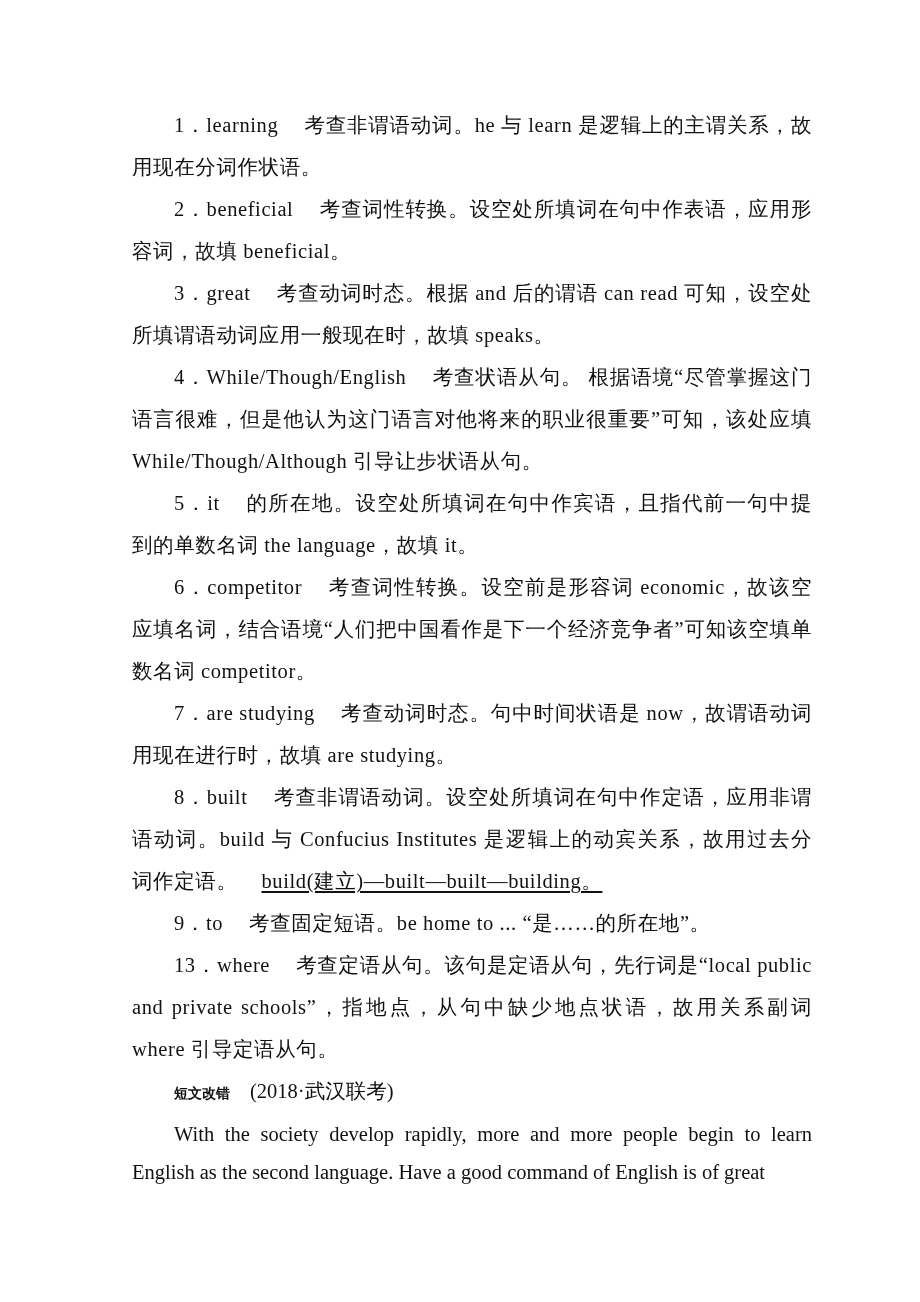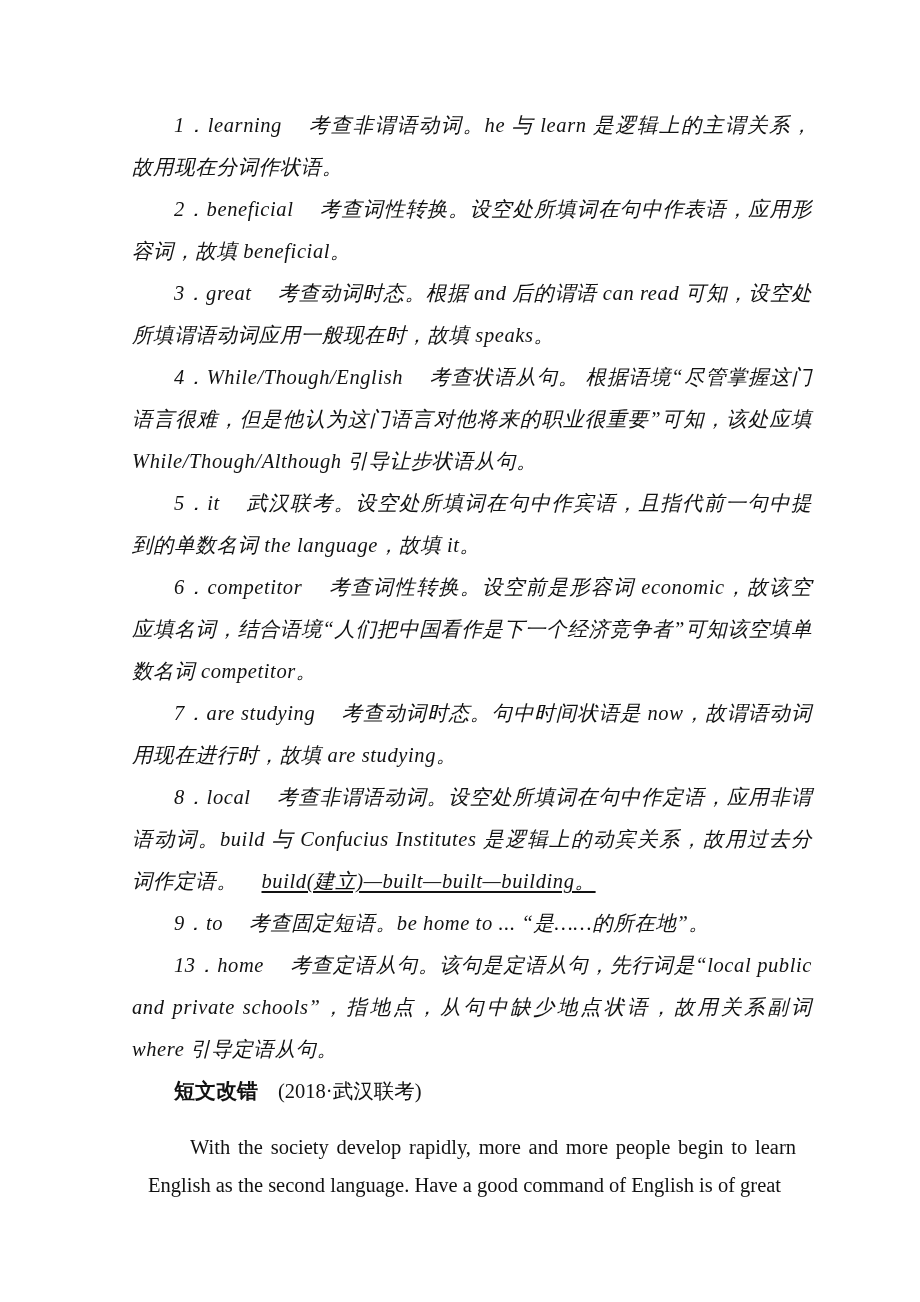--- a/index.html
+++ b/index.html
@@ -21,70 +21,69 @@
       top: 104px;
       width: 680px;
     }
     .para {
       font-size: 20.5px;
       line-height: 42px;
       text-align: justify;
       text-indent: 42px;
       margin: 0;
       letter-spacing: 0.6px;
-      font-style: italic;
     }
     .para .gap { display: inline-block; width: 26px; text-indent: 0; }
     .underline {
       text-decoration: underline;
       text-underline-offset: 3px;
       padding-left: 24px;
     }
     .section-heading {
       font-size: 20.5px;
       line-height: 42px;
       text-indent: 42px;
       margin: 0;
     }
     .section-heading .title {
       font-family: Liberation Serif, serif;
       font-weight: bold;
-      font-size: 21px;
+      font-size: 14px;
     }
     .section-heading .source { margin-left: 20px; }
     .passage {
       font-size: 20.5px;
       line-height: 38px;
       text-align: justify;
       text-indent: 42px;
-      margin: 16px;
+      margin: 0;
     }
   </style>
 </head>
 <body>
 
 <div class="page">
 
   <p class="para"><span>1．</span><span>learning</span><span class="gap"></span><span>考查非谓语动词。he 与 learn 是逻辑上的主谓关系，故用现在分词作状语。</span></p>
 
   <p class="para"><span>2．</span><span>beneficial</span><span class="gap"></span><span>考查词性转换。设空处所填词在句中作表语，应用形容词，故填 beneficial。</span></p>
 
   <p class="para"><span>3．</span><span>great</span><span class="gap"></span><span>考查动词时态。根据 and 后的谓语 can read 可知，设空处所填谓语动词应用一般现在时，故填 speaks。</span></p>
 
   <p class="para"><span>4．</span><span>While/Though/English</span><span class="gap"></span><span>考查状语从句。 根据语境“尽管掌握这门语言很难，但是他认为这门语言对他将来的职业很重要”可知，该处应填 While/Though/Although 引导让步状语从句。</span></p>
 
-  <p class="para"><span>5．</span><span>it</span><span class="gap"></span><span>武汉联考。设空处所填词在句中作宾语，且指代前一句中提到的单数名词 the language，故填 it。</span></p>
+  <p class="para"><span>5．</span><span>it</span><span class="gap"></span><span>的所在地。设空处所填词在句中作宾语，且指代前一句中提到的单数名词 the language，故填 it。</span></p>
 
   <p class="para"><span>6．</span><span>competitor</span><span class="gap"></span><span>考查词性转换。设空前是形容词 economic，故该空应填名词，结合语境“人们把中国看作是下一个经济竞争者”可知该空填单数名词 competitor。</span></p>
 
   <p class="para"><span>7．</span><span>are studying</span><span class="gap"></span><span>考查动词时态。句中时间状语是 now，故谓语动词用现在进行时，故填 are studying。</span></p>
 
-  <p class="para"><span>8．</span><span>local</span><span class="gap"></span><span>考查非谓语动词。设空处所填词在句中作定语，应用非谓语动词。build 与 Confucius Institutes 是逻辑上的动宾关系，故用过去分词作定语。</span><span class="underline">build(建立)—built—built—building。</span></p>
+  <p class="para"><span>8．</span><span>built</span><span class="gap"></span><span>考查非谓语动词。设空处所填词在句中作定语，应用非谓语动词。build 与 Confucius Institutes 是逻辑上的动宾关系，故用过去分词作定语。</span><span class="underline">build(建立)—built—built—building。</span></p>
 
   <p class="para"><span>9．</span><span>to</span><span class="gap"></span><span>考查固定短语。be home to ... “是……的所在地”。</span></p>
 
-  <p class="para"><span>13．</span><span>home</span><span class="gap"></span><span>考查定语从句。该句是定语从句，先行词是“local public and private schools”，指地点，从句中缺少地点状语，故用关系副词 where 引导定语从句。</span></p>
+  <p class="para"><span>13．</span><span>where</span><span class="gap"></span><span>考查定语从句。该句是定语从句，先行词是“local public and private schools”，指地点，从句中缺少地点状语，故用关系副词 where 引导定语从句。</span></p>
 
   <p class="section-heading"><span class="title">短文改错</span><span class="source">(2018·武汉联考)</span></p>
 
   <p class="passage">With the society develop rapidly, more and more people begin to learn English as the second language. Have a good command of English is of great</p>
 
 </div>
 
 </body></html>

